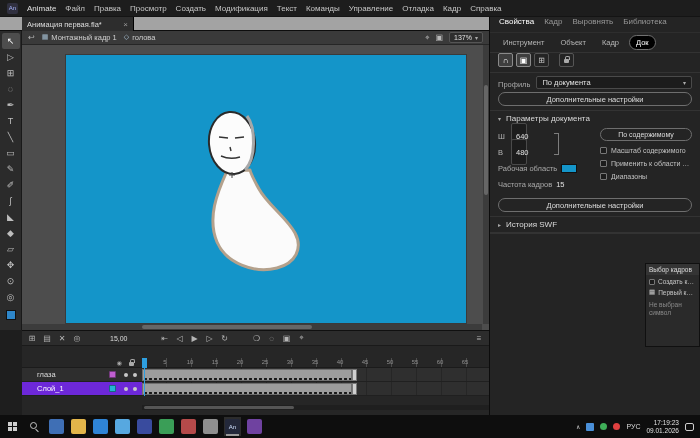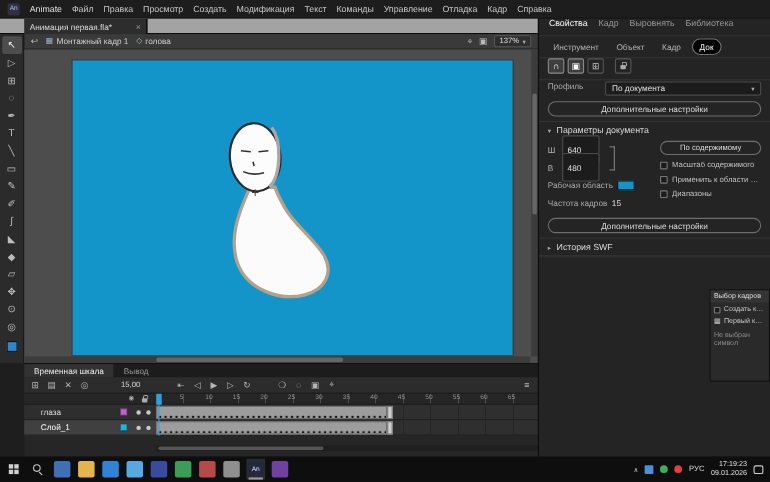--- a/index.html
+++ b/index.html
@@ -48,21 +48,21 @@
   .tl-tab.active{background:#323232;color:#eee}
   .tl-toolbar{height:15px;background:#2c2c2c;border-bottom:1px solid #1a1a1a;display:flex;align-items:center;gap:6px;padding:0 5px;font-size:8px;color:#b5b5b5}
   .tl-group{display:flex;align-items:center;gap:5px}
   .tl-fps{font-size:7px;color:#ddd;margin-left:22px}
   .tl-ic{display:grid;place-items:center;width:10px}
   .layerhdr{position:absolute;left:0;top:27px;width:120px;height:10px;background:#262626;border-bottom:1px solid #1b1b1b;display:flex;justify-content:flex-end;align-items:center;gap:7px;padding-right:8px}
   .eyeic{font-size:6px;color:#aaa;line-height:1}
   .mlock{width:5px;height:4px;background:#aaa;border-radius:1px;position:relative;margin-top:2px}
   .mlock::before{content:"";position:absolute;top:-3px;left:.5px;width:3px;height:3px;border:1px solid #aaa;border-bottom:none;border-radius:2px 2px 0 0}
   .lrow{position:absolute;left:0;width:120px;height:14px;background:#2e2e2e;border-bottom:1px solid #202020;display:flex;align-items:center;padding-left:15px;font-size:7.5px;color:#ddd}
-  .lrow.sel{background:#404040;color:#fff}
+  .lrow.sel{background:#6d28d9;color:#fff}
   .lrow .chip{position:absolute;right:26px;width:7px;height:7px;border-radius:1px;border:1px solid rgba(0,0,0,.4)}
   .lrow .dot{position:absolute;width:4px;height:4px;border-radius:50%;background:#c9c9c9;top:5px}
   .ruler{position:absolute;left:120px;top:27px;width:347px;height:10px;background:#262626;border-bottom:1px solid #1b1b1b;background-image:repeating-linear-gradient(90deg,transparent 0 24px,#4c4c4c 24px 25px);font-size:6px;color:#8f8f8f}
   .rnum{position:absolute;top:1px;width:20px;text-align:center}
   .frames{position:absolute;left:120px;top:37px;width:347px;height:28px}
   .frow{position:absolute;left:0;width:347px;height:14px;background:#2f2f2f;background-image:repeating-linear-gradient(90deg,transparent 0 24px,#262626 24px 25px);border-bottom:1px solid #202020}
   .band{position:absolute;left:0;top:1px;height:12px;width:210px;background:#9d9d9d;border:1px solid #6f6f6f;background-image:radial-gradient(circle,#181818 1.1px,transparent 1.4px);background-size:5px 12px;background-position:0 3px}
   .endframe{position:absolute;left:210px;top:1px;width:5px;height:12px;background:#cfcfcf;border:1px solid #777}
   .playhead-mark{position:absolute;left:120px;top:27px;width:5px;height:10px;background:#2e9fe0}
   .playhead-line{position:absolute;left:122px;top:37px;width:1px;height:28px;background:#2e9fe0;z-index:4}
@@ -80,30 +80,30 @@
   .docrow{display:flex;align-items:center;gap:6px;padding:4px 8px}
   .docbadge{width:18px;height:18px;background:#343434;border:1px solid #5a5a5a;border-radius:3px;display:grid;place-items:center;font-size:7px;color:#d5d5d5}
   .doctitle{font-size:8.5px;color:#e2e2e2}
   .docsub{font-size:7px;color:#969696}
   .snaprow{display:flex;align-items:center;gap:3px;padding:0 8px 5px;border-bottom:1px solid #333}
   .snapbtn{width:15px;height:14px;border:1px solid #555;border-radius:2px;display:grid;place-items:center;font-size:8px;color:#c5c5c5}
   .snapbtn.on{background:#3e3e3e;border-color:#8a8a8a;color:#fff}
   .snapbtn.lockb{margin-left:7px}
   .sechdr{height:15px;display:flex;align-items:center;gap:5px;padding:0 8px;color:#dadada;font-size:8px}
   .sechdr .chev{font-size:6px;color:#a5a5a5}
-  .prow{display:flex;align-items:flex-start;gap:20px;padding:1px 8px;height:17px}
+  .prow{display:flex;align-items:flex-end;gap:6px;padding:1px 8px;height:17px}
   .plabel{color:#aaa;font-size:7.5px;white-space:nowrap}
   .pselect{flex:1;height:13px;background:#1c1c1c;border:1px solid #4a4a4a;border-radius:2px;display:flex;align-items:center;justify-content:space-between;padding:0 5px;font-size:7.5px;color:#e0e0e0}
   .pbtn{margin:2px 8px 4px;height:14px;border:1px solid #6e6e6e;border-radius:8px;display:grid;place-items:center;font-size:7.5px;color:#ddd}
   .sep{border-top:1px solid #333}
   .docgrid{display:flex;gap:8px;padding:2px 8px 4px}
   .dg-left{width:94px;position:relative}
   .frow2{display:flex;align-items:center;gap:4px;height:16px}
   .flab{width:9px;color:#b5b5b5;font-size:7.5px}
-  .numfield{width:34px;height:12px;background:#1c1c1c;border:1px solid #4a4a4a;border-radius:2px;display:flex;align-items:center;padding:12px 4px;font-size:7.5px;color:#e2e2e2}
+  .numfield{width:16px;height:12px;background:#1c1c1c;border:1px solid #4a4a4a;border-radius:2px;display:flex;align-items:center;padding:12px 4px;font-size:7.5px;color:#e2e2e2}
   .bracket{position:absolute;left:56px;top:5px;width:5px;height:22px;border:1px solid #7d7d7d;border-left:none}
   .swatch{width:16px;height:9px;border:1px solid #111}
   .hot{color:#e0e0e0;font-size:7.5px}
   .dg-right{flex:1;min-width:0}
   .minibtn{height:13px;border:1px solid #6e6e6e;border-radius:7px;display:grid;place-items:center;font-size:7px;color:#ddd;margin-bottom:3px}
   .cbrow{display:flex;align-items:center;gap:4px;height:13px;min-width:0}
   .cb{width:7px;height:7px;border:1px solid #777;background:#1c1c1c;border-radius:1px;flex:0 0 auto}
   .cblab{font-size:7px;color:#c2c2c2;white-space:nowrap;overflow:hidden;text-overflow:ellipsis}
   .toggle{margin-left:auto;width:17px;height:9px;border-radius:5px;position:relative}
   .toggle i{position:absolute;right:1px;top:1px;width:7px;height:7px;border-radius:50%;background:#f0f0f0;display:block}
@@ -224,24 +224,20 @@
     </div>
     <div class="vscroll">
         <i></i>
       </div>
     <div class="hscroll">
         <i></i>
       </div>
   </div>
 
   <div class="timeline">
-    <div class="tl-tabs">
-      <div class="tl-tab active">Временная шкала</div>
-      <div class="tl-tab">Вывод</div>
-    </div>
     <div class="tl-toolbar">
       <span class="tl-group">
         <span class="tl-ic">⊞</span>
         <span class="tl-ic">▤</span>
         <span class="tl-ic">✕</span>
         <span class="tl-ic">◎</span>
       </span>
       <span class="tl-fps">15,00</span>
       <span class="tl-group" style="margin-left:26px">
         <span class="tl-ic">⇤</span>

